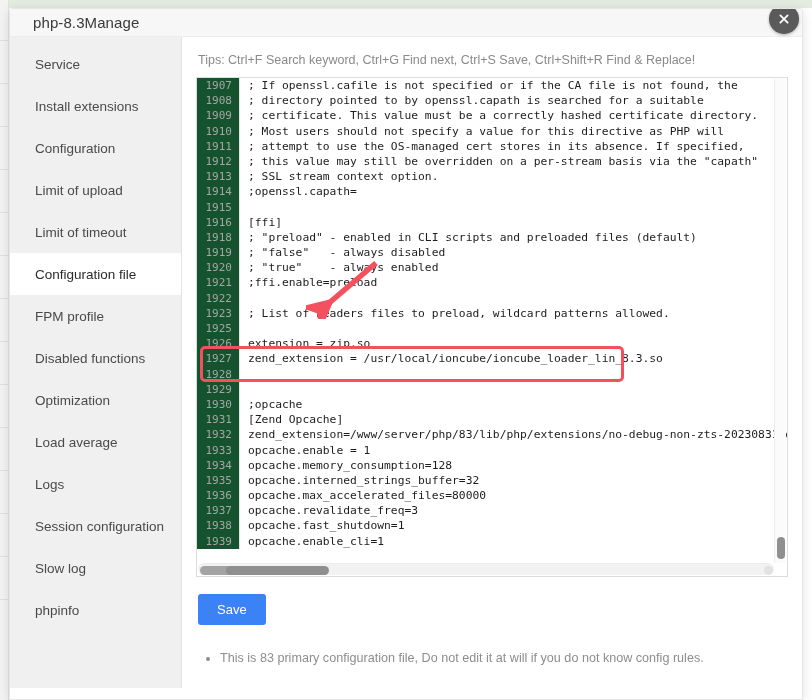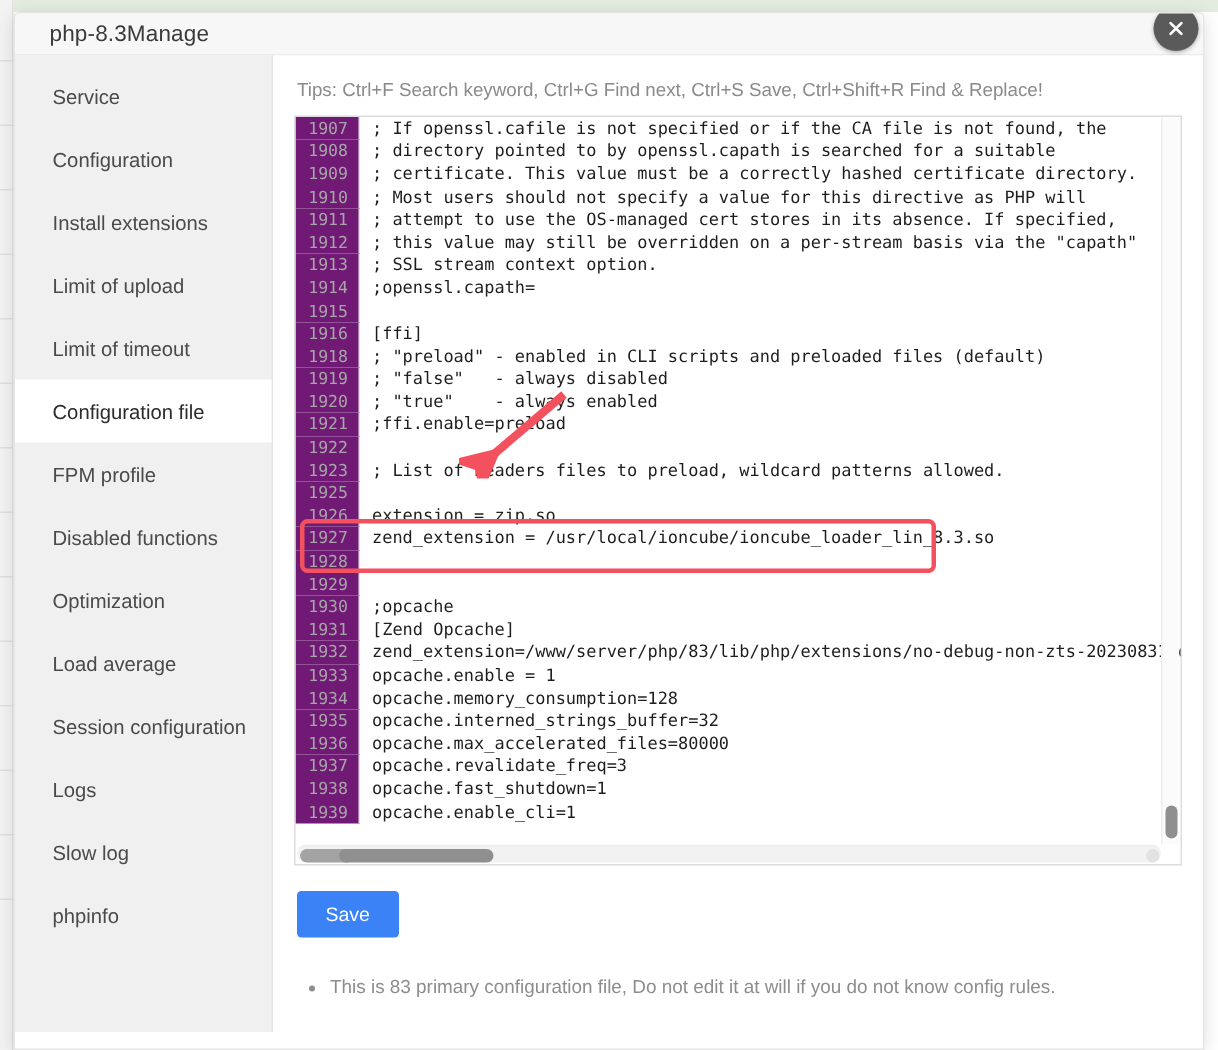--- a/index.html
+++ b/index.html
@@ -138,21 +138,21 @@
     height: 15.2px;
     line-height: 15.2px;
     font-family: "DejaVu Sans Mono", monospace;
     font-size: 11.3px;
   }
   .gutter {
     flex: 0 0 43px;
     text-align: right;
     padding-right: 7px;
     color: #a6a6a6;
-    background: #701a75;
+    background: #14532d;
     border-right: 1px solid #e3e3e3;
     user-select: none;
     font-size: 11px;
   }
   .code-text {
     padding-left: 8px;
     color: #1d1d1d;
     white-space: pre;
   }
 
@@ -284,24 +284,24 @@
       </svg>
     </div>
 
     <div id="body-wrap">
 
       <div id="sidebar">
           <div class="side-item">
             <span>Service</span>
           </div>
           <div class="side-item">
+            <span>Install extensions</span>
+          </div>
+          <div class="side-item">
             <span>Configuration</span>
-          </div>
-          <div class="side-item">
-            <span>Install extensions</span>
           </div>
           <div class="side-item">
             <span>Limit of upload</span>
           </div>
           <div class="side-item">
             <span>Limit of timeout</span>
           </div>
           <div class="side-item active">
             <span>Configuration file</span>
           </div>
@@ -311,24 +311,24 @@
           <div class="side-item">
             <span>Disabled functions</span>
           </div>
           <div class="side-item">
             <span>Optimization</span>
           </div>
           <div class="side-item">
             <span>Load average</span>
           </div>
           <div class="side-item">
+            <span>Logs</span>
+          </div>
+          <div class="side-item">
             <span>Session configuration</span>
-          </div>
-          <div class="side-item">
-            <span>Logs</span>
           </div>
           <div class="side-item">
             <span>Slow log</span>
           </div>
           <div class="side-item">
             <span>phpinfo</span>
           </div>
         </div>
 
       <div id="main">

